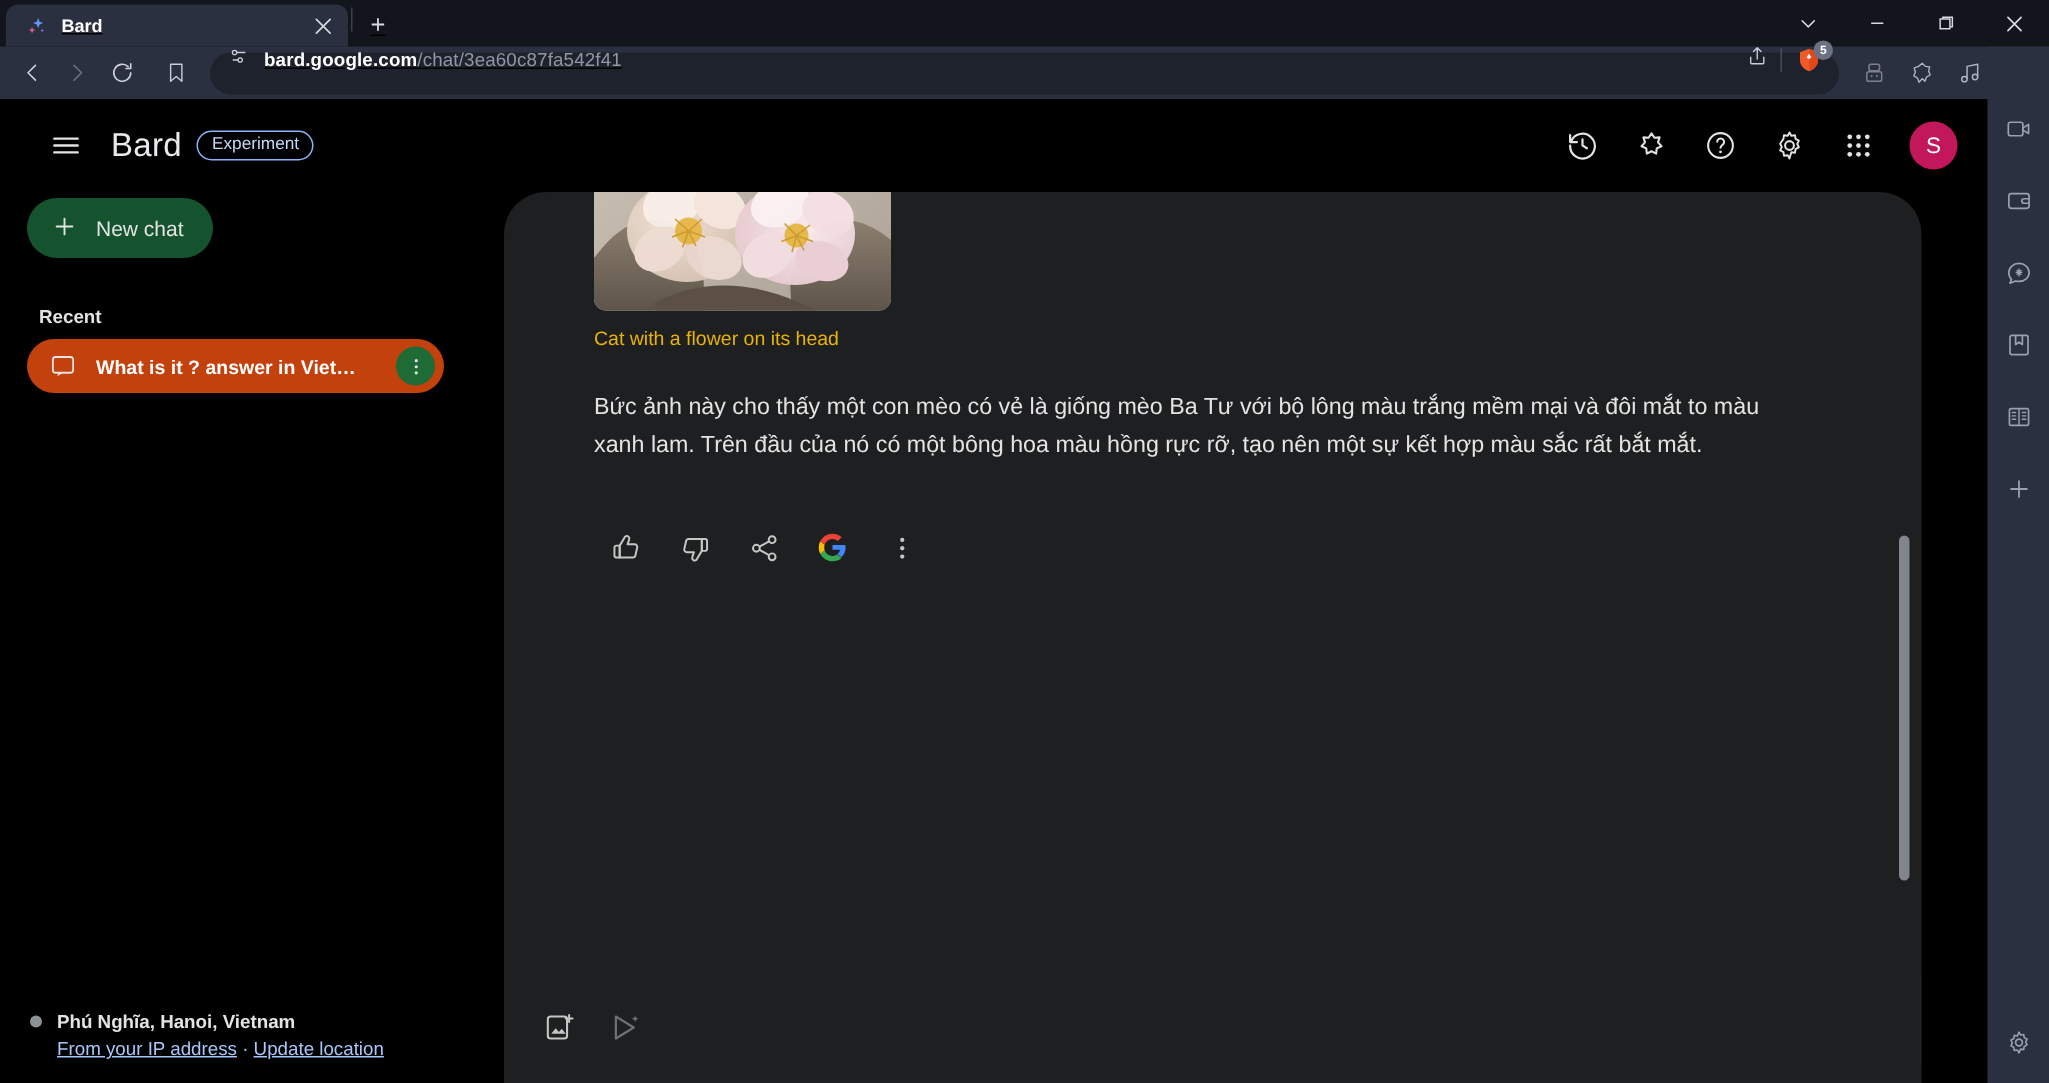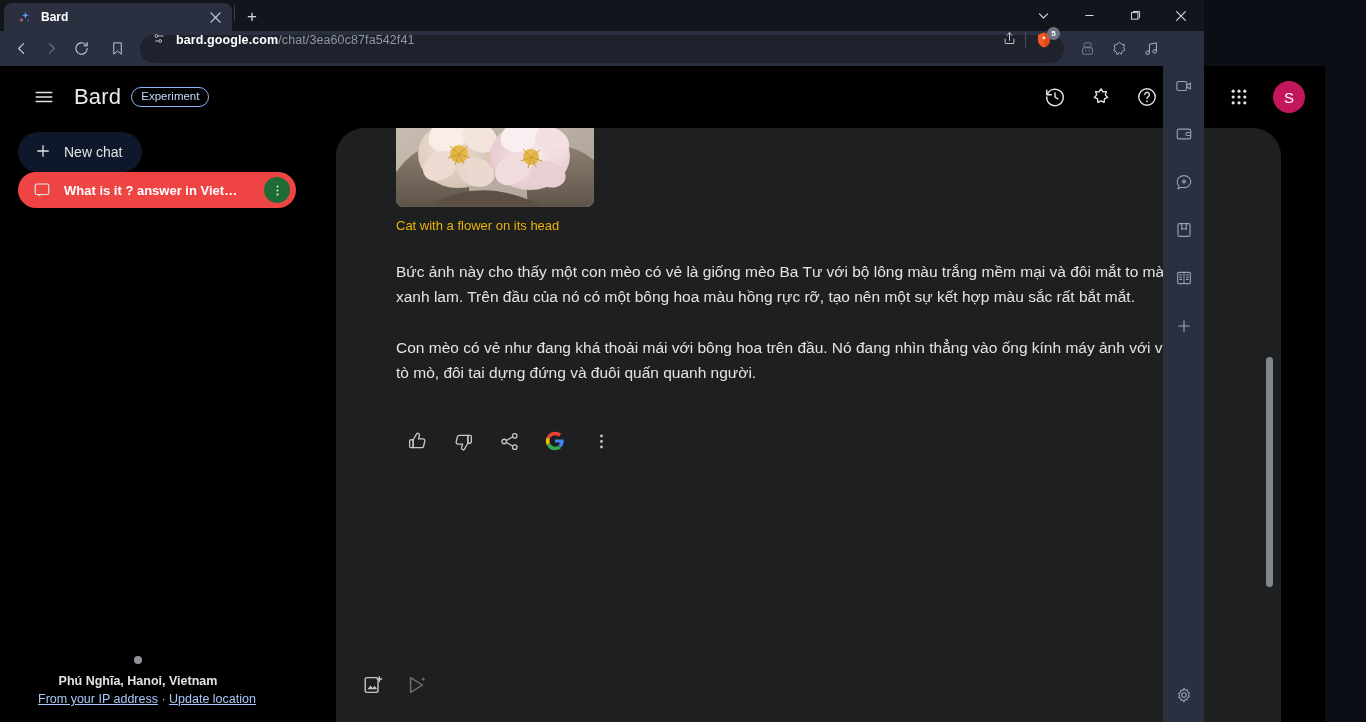--- a/index.html
+++ b/index.html
@@ -4,21 +4,21 @@
 <style>
   * { box-sizing: border-box; margin: 0; padding: 0; }
   html, body {
     width: 1366px; height: 722px;
     background: #0b0e14;
     font-family: "Liberation Sans", sans-serif;
     overflow: hidden;
   }
 
   
-  .browser { width: 1204px; height: 722px; position: relative; background:#0b0e14; }
+  .browser { width: 1366px; height: 722px; position: relative; background:#0b0e14;text-decoration:underline; }
 
   .tabstrip {
     height: 31px; background: #12151c;
     display: flex; align-items: flex-end; padding-left: 4px; position: relative;
   }
   .tab {
     height: 28px; display: flex; align-items: center; gap: 9px;
     padding: 0 8px 0 12px; border-radius: 8px 8px 0 0;
     font-size: 12px; color: #c9ccd4; position: relative; min-width: 0;
   }
@@ -75,34 +75,34 @@
   .avatar {
     width: 32px; height: 32px; border-radius: 50%; background: #c2185b; color:#fff;
     display:flex; align-items:center; justify-content:center; font-size: 15px; font-weight: 500; margin-left: 8px;
   }
 
   
   .bard-body { display:flex; height: 594px; }
   .sidebar { width: 320px; flex: 0 0 320px; padding: 0 0 0 18px; position:relative; }
   .newchat {
     display:inline-flex; align-items:center; gap: 12px; height: 40px;
-    background:#0f172a; color:#e3e3e3; border-radius: 20px; padding: 0 20px 0 16px;
+    background:#14532d; color:#e3e3e3; border-radius: 20px; padding: 0 20px 0 16px;
     font-size: 14px; margin-top: 4px;
   }
   .recent-label { font-size: 12.5px; color: #e3e3e3; font-weight: 600; margin: 32px 0 8px 8px; }
   .chat-item {
     display:flex; align-items:center; gap: 12px; height: 36px; width: 278px;
-    background: #ef4444; border-radius: 18px; padding: 0 6px 0 14px; color:#fff;
+    background: #c2410c; border-radius: 18px; padding: 0 6px 0 14px; color:#fff;
   }
   .chat-item .ci-icon { width:20px; height:20px; display:flex; align-items:center; justify-content:center; color:#e3e3e3; flex:0 0 20px;}
   .chat-item .ci-label { flex:1 1 auto; font-size: 13px; font-weight: 700; white-space:nowrap; overflow:hidden; text-overflow:ellipsis; }
   .chat-item .ci-more { width:26px;height:26px; border-radius:50%; background:#1e6b36; display:flex;align-items:center;justify-content:center; flex:0 0 26px;}
 
   .loc { position:absolute; left: 20px; bottom: 16px; }
-  .loc-row1 { display:flex; align-items:center; gap: 10px; flex-direction: column; }
+  .loc-row1 { display:flex; align-items:center; gap: 10px; }
   .loc-dot { width:8px; height:8px; border-radius:50%; background:#8e9196; }
   .loc-name { font-size: 12.5px; color:#e3e3e3; font-weight:700; }
   .loc-row2 { font-size: 12.5px; color:#a8c7fa; margin-top: 4px; margin-left: 18px; }
   .loc-row2 a { color:#a8c7fa; text-decoration: underline; }
   .loc-row2 .sep { color:#a8c7fa; text-decoration:none; }
 
   
   .mainwrap { flex: 1 1 auto; position: relative; }
   .chatpanel {
     position:absolute; left: 16px; top: 0; width: 945px; height: 582px;
@@ -325,20 +325,21 @@
       <div class="sidebar">
         <div class="newchat">
           <span>
             <svg width="18" height="18" viewBox="0 0 24 24">
                 <path d="M12 5v14M5 12h14" stroke="#e3e3e3" stroke-width="1.7" stroke-linecap="round"></path>
               </svg>
           </span>
           <span>New chat</span>
         </div>
 
+        <div class="recent-label">Recent</div>
 
         <div class="chat-item">
           <span class="ci-icon">
             <svg width="18" height="18" viewBox="0 0 24 24">
                 <rect x="3" y="4" width="18" height="14" rx="2.5" stroke="#e3e3e3" stroke-width="1.6" fill="none"></rect>
                 <path d="M8 18l-1 3 5-3" fill="#e3e3e3"></path>
               </svg>
           </span>
           <span class="ci-label">What is it ? answer in Viet…</span>
           <span class="ci-more">
@@ -410,21 +411,20 @@
                   <g stroke="#cf9a2c" stroke-width="1">
                       <path d="M135 55l-8-8M135 55l9-7M135 55l-10 4M135 55l11 4M135 55l-3 11M135 55l5 10"></path>
                     </g>
                 </g>
               </svg>
             </div>
 
             <div class="imgcap">Cat with a flower on its head</div>
 
             <div class="para">Bức ảnh này cho thấy một con mèo có vẻ là giống mèo Ba Tư với bộ lông màu trắng mềm mại và đôi mắt to màu xanh lam. Trên đầu của nó có một bông hoa màu hồng rực rỡ, tạo nên một sự kết hợp màu sắc rất bắt mắt.</div>
-            <div class="para">Con mèo có vẻ như đang khá thoải mái với bông hoa trên đầu. Nó đang nhìn thẳng vào ống kính máy ảnh với vẻ mặt tò mò, đôi tai dựng đứng và đuôi quấn quanh người.</div>
 
             <div class="actions">
               <span class="act">
                 <svg width="21" height="21" viewBox="0 0 24 24">
                     <path d="M7 10v9H4.5A1.5 1.5 0 013 17.5v-6A1.5 1.5 0 014.5 10z" stroke="#c4c7c5" stroke-width="1.5" fill="none" stroke-linejoin="round"></path>
                     <path d="M7 10l4.2-7a2 2 0 013 2.4L13 9h5.4a2 2 0 011.95 2.45l-1.4 6A2 2 0 0117 19H7z" stroke="#c4c7c5" stroke-width="1.5" fill="none" stroke-linejoin="round"></path>
                   </svg>
               </span>
               <span class="act">
                 <svg width="21" height="21" viewBox="0 0 24 24">

